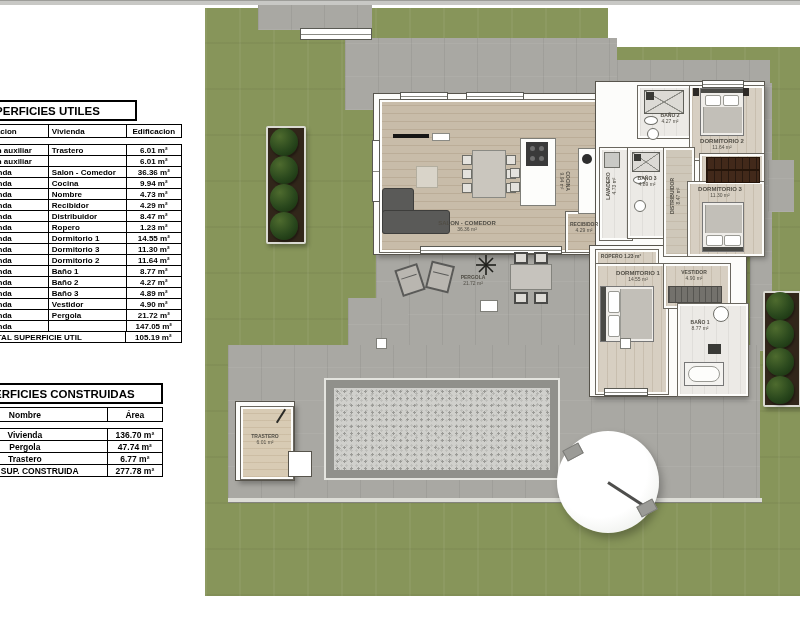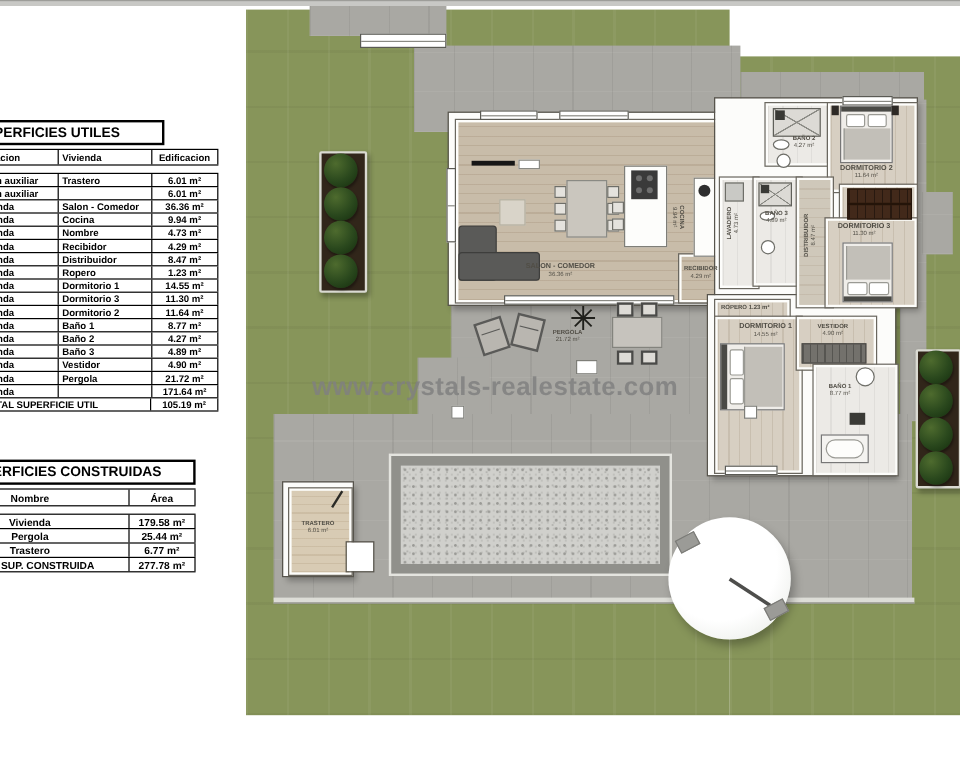--- a/index.html
+++ b/index.html
@@ -259,21 +259,20 @@
   <div class="rl" style="left:722px;top:144px;"><span>DORMITORIO 2</span><span class="area">11.64 m²</span></div>
   <div class="rl tiny" style="left:647px;top:182px;"><span>BAÑO 3</span><span class="area">4.89 m²</span></div>
   <div class="rl" style="left:720px;top:192px;"><span>DORMITORIO 3</span><span class="area">11.30 m²</span></div>
   <div class="rl tiny" style="left:621px;top:257px;"><span>ROPERO</span> <span>1.23 m²</span></div>
   <div class="rl" style="left:638px;top:276px;"><span>DORMITORIO 1</span><span class="area">14.55 m²</span></div>
   <div class="rl tiny" style="left:694px;top:276px;"><span>VESTIDOR</span><span class="area">4.90 m²</span></div>
   <div class="rl tiny" style="left:700px;top:326px;"><span>BAÑO 1</span><span class="area">8.77 m²</span></div>
   <div class="rl tiny" style="left:473px;top:281px;"><span>PERGOLA</span><span class="area">21.72 m²</span></div>
   <div class="rl tiny" style="left:265px;top:440px;"><span>TRASTERO</span><span class="area">6.01 m²</span></div>
 
-  <div class="watermark">www.crystals-realestate.com</div>
 
   <div class="paneltbl tbl1">
     <div class="ttitle">SUPERFICIES UTILES</div>
     <div class="thead">
       <div class="c1">Edificacion</div>
       <div class="c2" style="text-align:left;padding-left:3px;">Vivienda</div>
       <div class="c3">Edificacion</div>
     </div>
     <div class="trows" id="utiles-rows">
         <div class="trow">
@@ -352,43 +351,43 @@
           <div class="c3">4.90 m²</div>
         </div>
         <div class="trow">
           <div class="c1">Vivienda</div>
           <div class="c2">Pergola</div>
           <div class="c3">21.72 m²</div>
         </div>
         <div class="trow">
           <div class="c1">Vivienda</div>
           <div class="c2"></div>
-          <div class="c3">171.64 m²</div>
+          <div class="c3">147.05 m²</div>
         </div>
       </div>
     <div class="trow">
       <div class="ctot">TOTAL SUPERFICIE UTIL</div>
       <div class="c3">105.19 m²</div>
     </div>
   </div>
 
   <div class="paneltbl tbl2">
     <div class="ttitle">SUPERFICIES CONSTRUIDAS</div>
     <div class="thead">
       <div class="c1">Nombre</div>
       <div class="c2">Área</div>
     </div>
     <div class="trows" id="construidas-rows">
         <div class="trow">
           <div class="c1">Vivienda</div>
-          <div class="c2">179.58 m²</div>
+          <div class="c2">136.70 m²</div>
         </div>
         <div class="trow">
           <div class="c1">Pergola</div>
-          <div class="c2">25.44 m²</div>
+          <div class="c2">47.74 m²</div>
         </div>
         <div class="trow">
           <div class="c1">Trastero</div>
           <div class="c2">6.77 m²</div>
         </div>
       </div>
     <div class="trow">
       <div class="c1">TOTAL SUP. CONSTRUIDA</div>
       <div class="c2">277.78 m²</div>
     </div>

